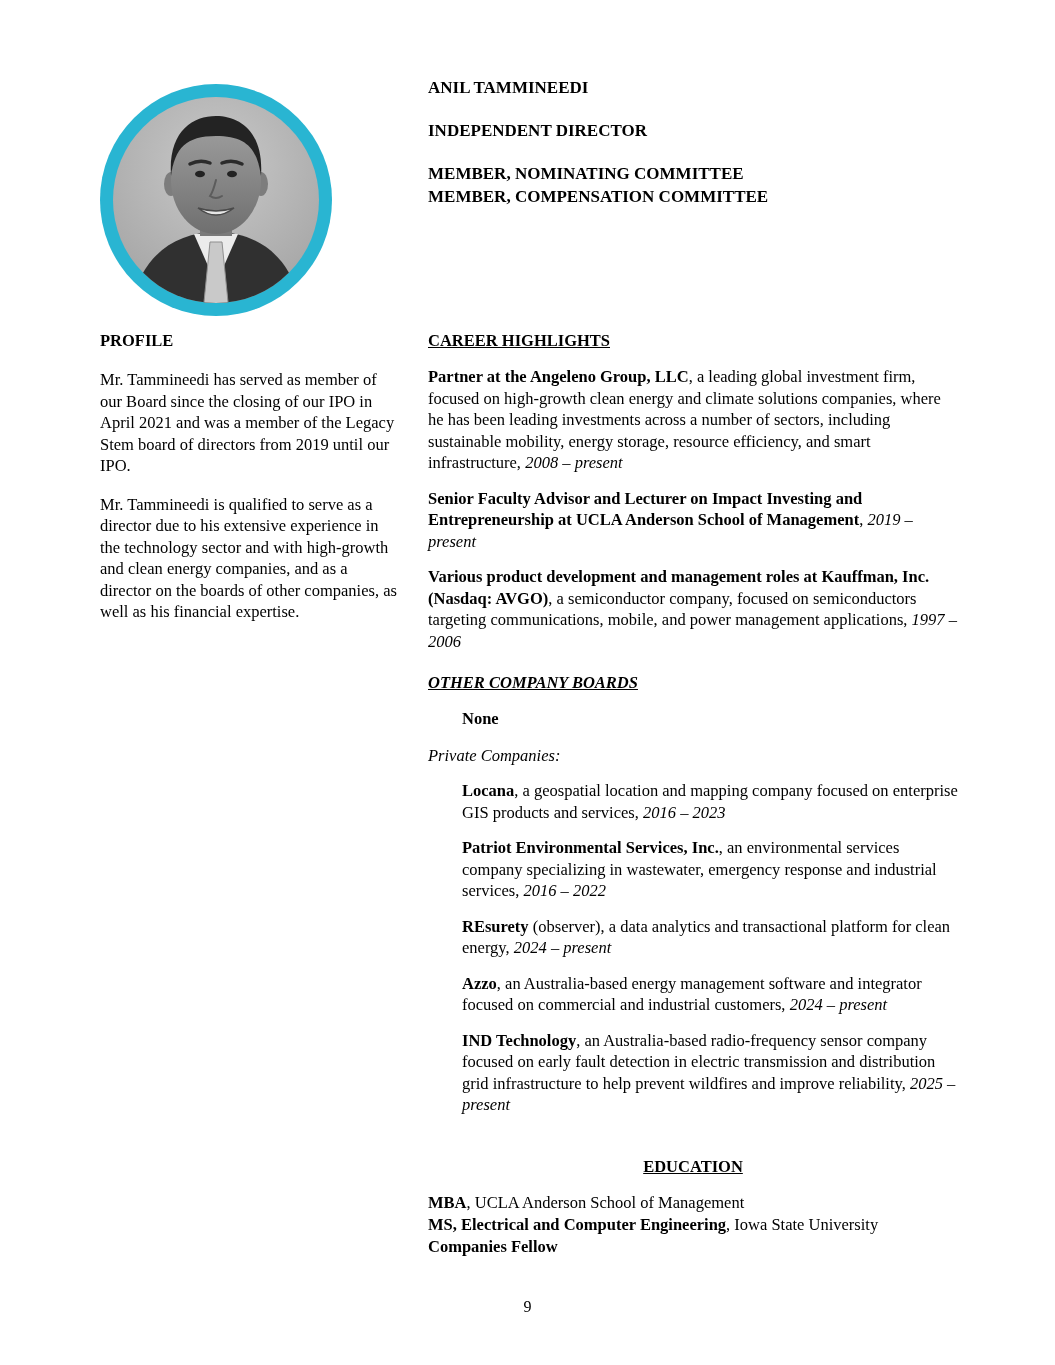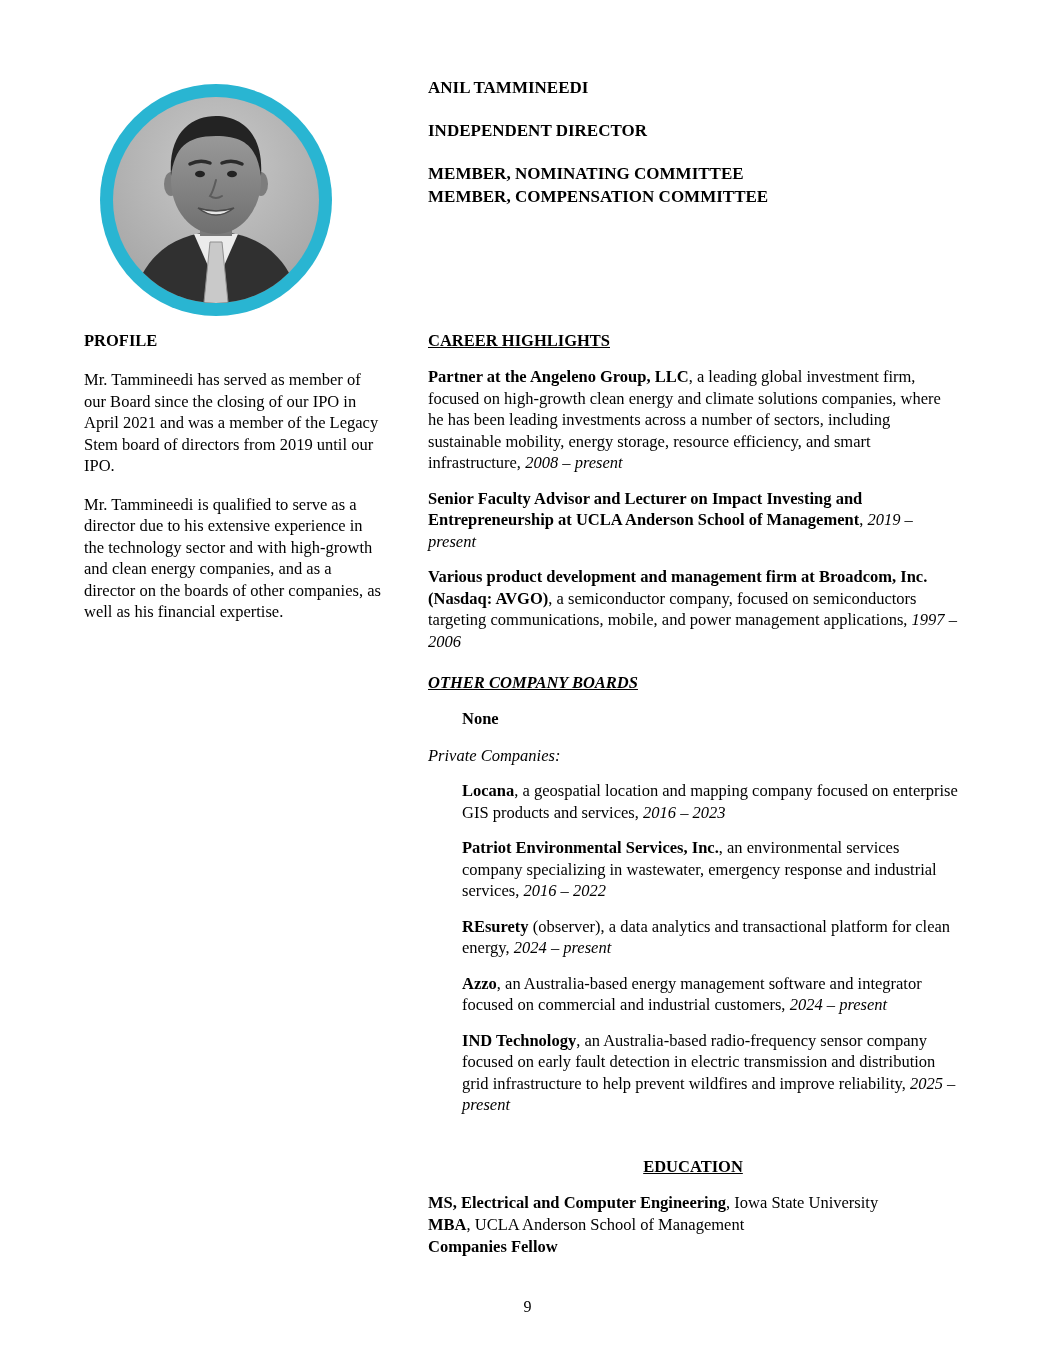--- a/index.html
+++ b/index.html
@@ -32,21 +32,21 @@
   .director-name, .director-role, .membership-line {
     font-weight: bold;
     font-size: 17px;
     line-height: 23px;
     margin: 0;
   }
   .director-role { margin-top: 20px; }
   .memberships { margin-top: 20px; }
   .left-col {
     position: absolute;
-    left: 84px;
+    left: 100px;
     top: 330px;
     width: 302px;
   }
   .right-col {
     position: absolute;
     left: 428px;
     top: 330px;
     width: 530px;
   }
   h2 {
@@ -149,21 +149,21 @@
   </section>
 
   <section class="right-col">
 
     <h2 class="underlined">CAREER HIGHLIGHTS</h2>
 
     <p class="entry"><strong>Partner at the Angeleno Group, LLC</strong><span>, a leading global investment firm, focused on high-growth clean energy and climate solutions companies, where he has been leading investments across a number of sectors, including sustainable mobility, energy storage, resource efficiency, and smart infrastructure, </span><em>2008 – present</em></p>
 
     <p class="entry"><strong>Senior Faculty Advisor and Lecturer on Impact Investing and Entrepreneurship at UCLA Anderson School of Management</strong><span>, </span><em>2019 – present</em></p>
 
-    <p class="entry"><strong>Various product development and management firm at Broadcom, Inc. (Nasdaq: AVGO)</strong><span>, a semiconductor company, focused on semiconductors targeting communications, mobile, and power management applications, </span><em>1997 – 2006</em></p>
+    <p class="entry"><strong>Various product development and management roles at Kauffman, Inc. (Nasdaq: AVGO)</strong><span>, a semiconductor company, focused on semiconductors targeting communications, mobile, and power management applications, </span><em>1997 – 2006</em></p>
 
     <h2 class="underlined section-gap">OTHER COMPANY BOARDS</h2>
 
 
     <p class="entry indent"><strong>None</strong></p>
 
     <p class="label-line">Private Companies:</p>
 
     <p class="entry indent"><strong>Locana</strong><span>, a geospatial location and mapping company focused on enterprise GIS products and services, </span><em>2016 – 2023</em></p>
 
@@ -171,22 +171,22 @@
 
     <p class="entry indent"><strong>REsurety</strong><span> (observer), a data analytics and transactional platform for clean energy, </span><em>2024 – present</em></p>
 
     <p class="entry indent"><strong>Azzo</strong><span>, an Australia-based energy management software and integrator focused on commercial and industrial customers, </span><em>2024 – present</em></p>
 
     <p class="entry indent"><strong>IND Technology</strong><span>, an Australia-based radio-frequency sensor company focused on early fault detection in electric transmission and distribution grid infrastructure to help prevent wildfires and improve reliability, </span><em>2025 – present</em></p>
 
     <h2 class="underlined edu-gap">EDUCATION</h2>
 
     <div class="edu-block">
+      <div class="edu-line"><strong>MBA</strong><span>, UCLA Anderson School of Management</span></div>
       <div class="edu-line"><strong>MS, Electrical and Computer Engineering</strong><span>, Iowa State University</span></div>
-      <div class="edu-line"><strong>MBA</strong><span>, UCLA Anderson School of Management</span></div>
       <div class="edu-line"><strong>Companies Fellow</strong><span></span></div>
     </div>
 
   </section>
 
   <footer class="page-number">9</footer>
 
 </div>
 
 </body></html>

